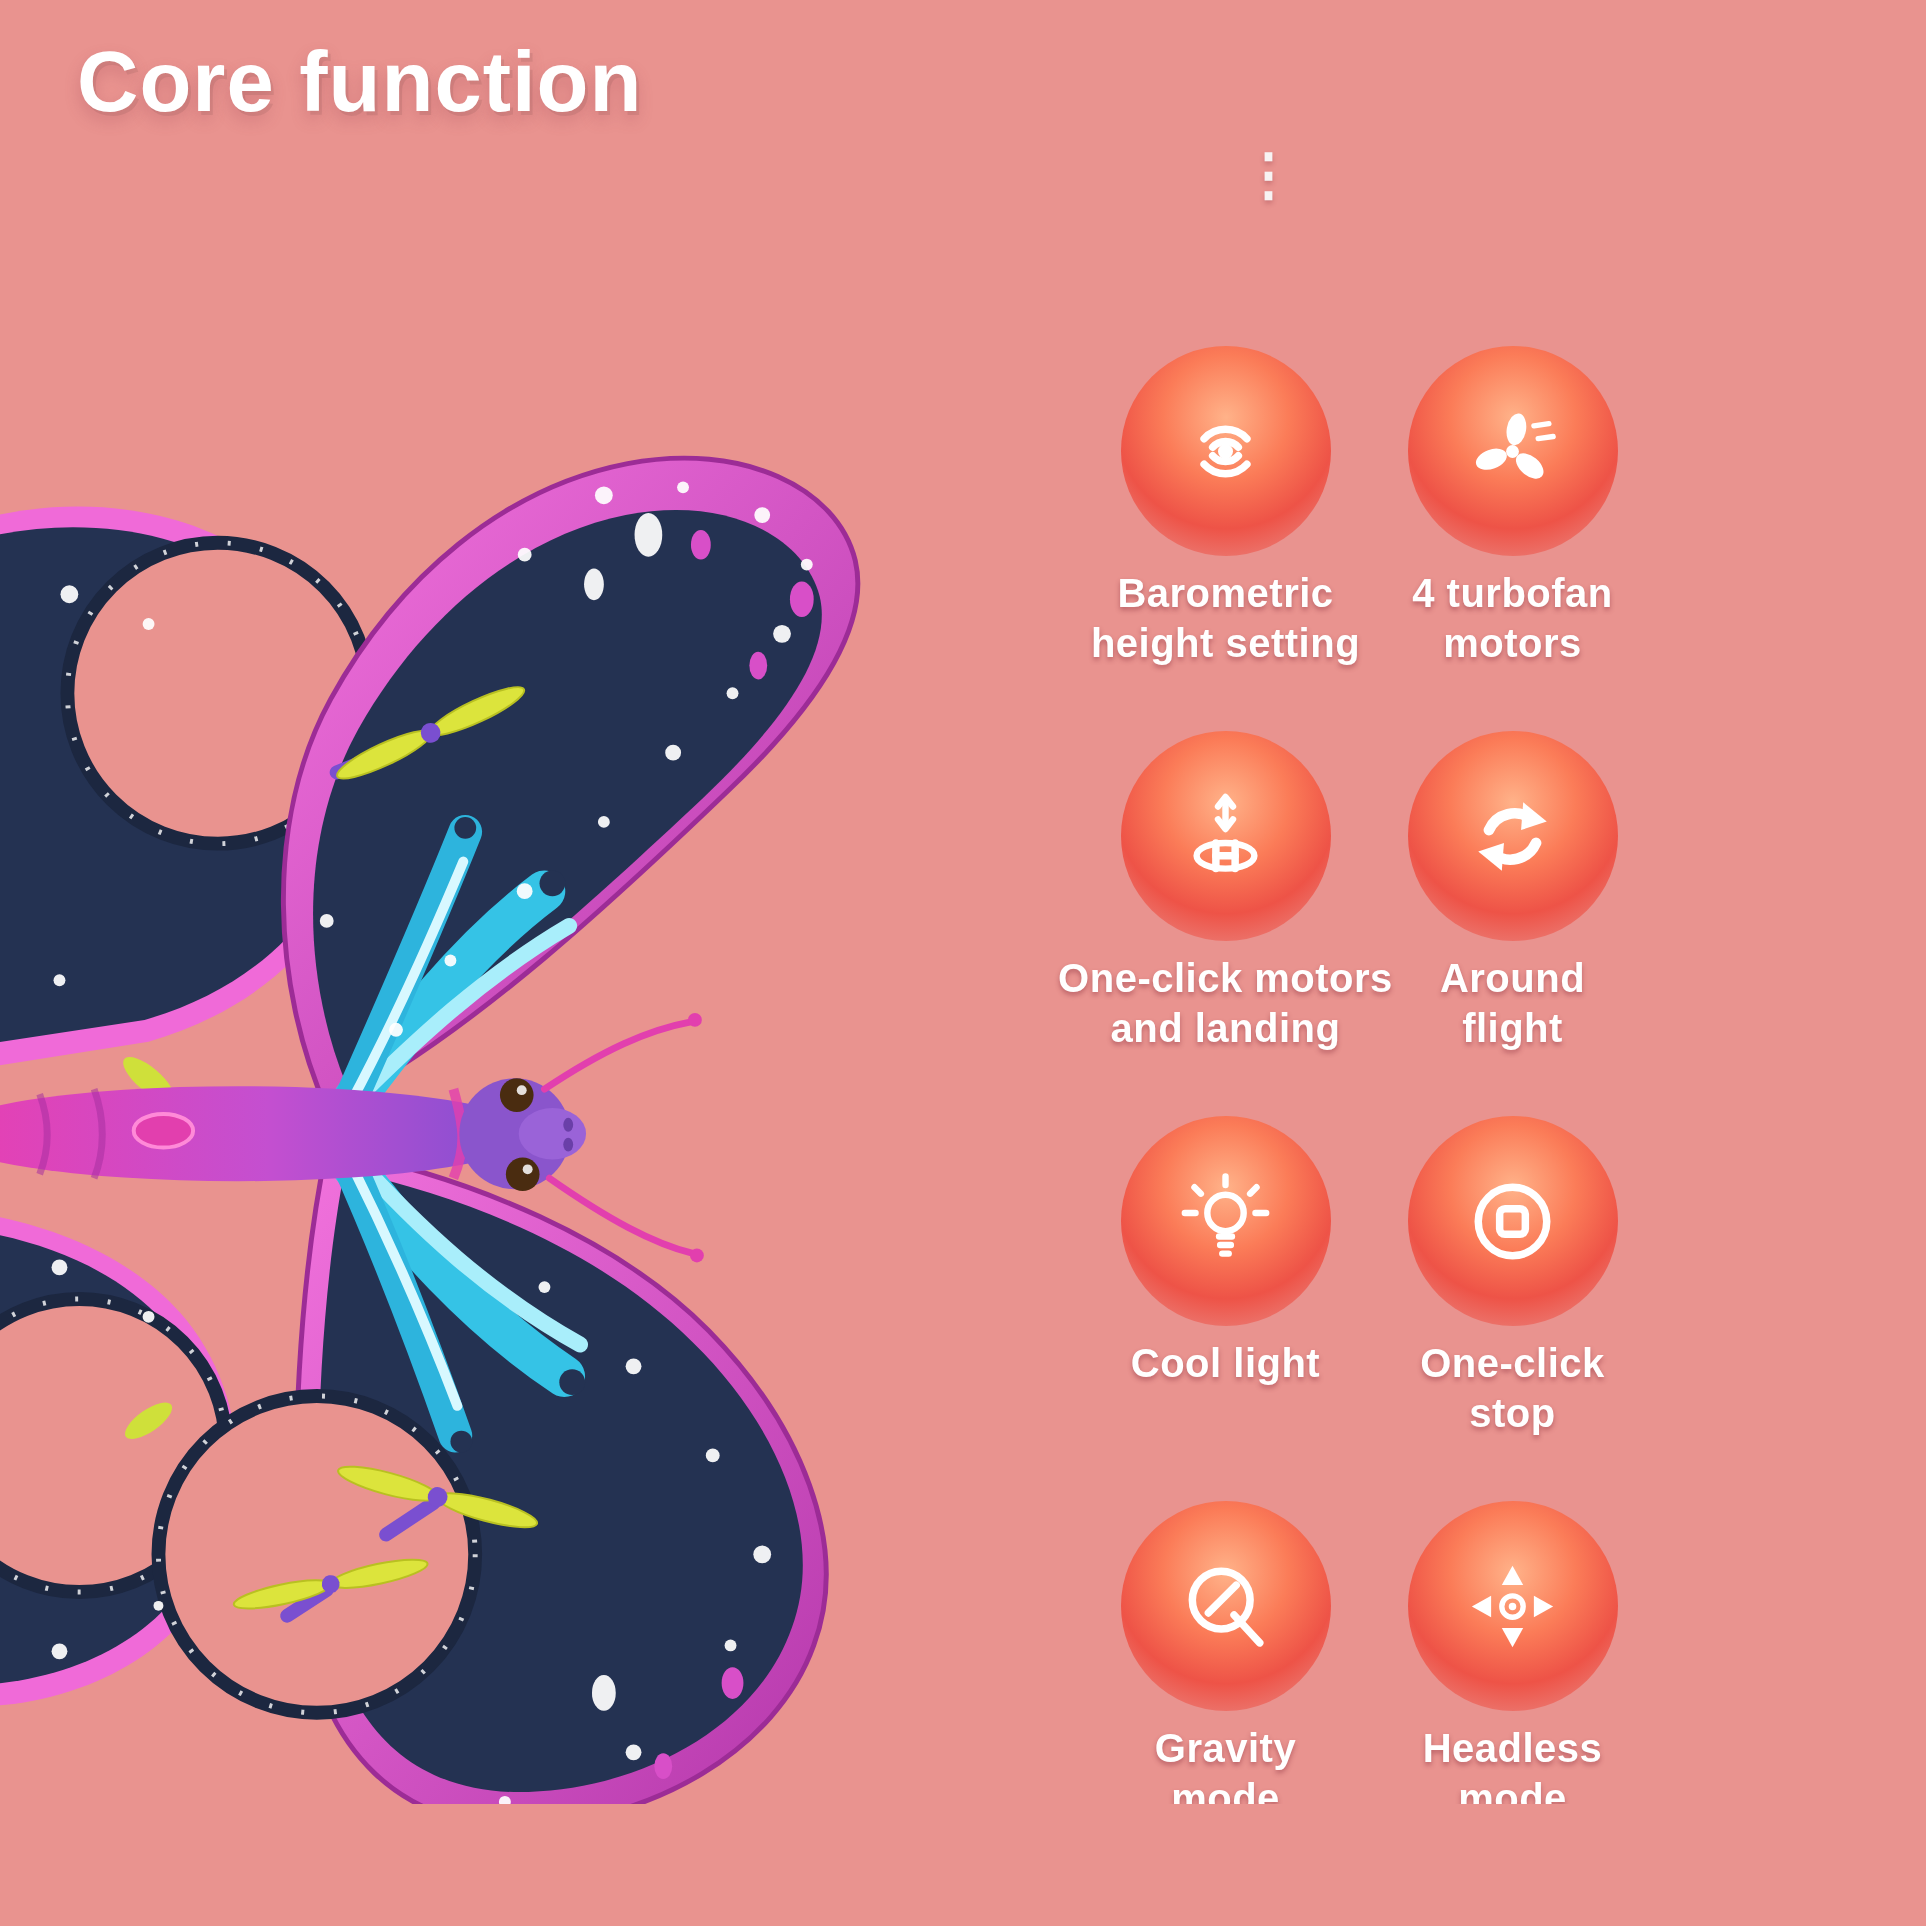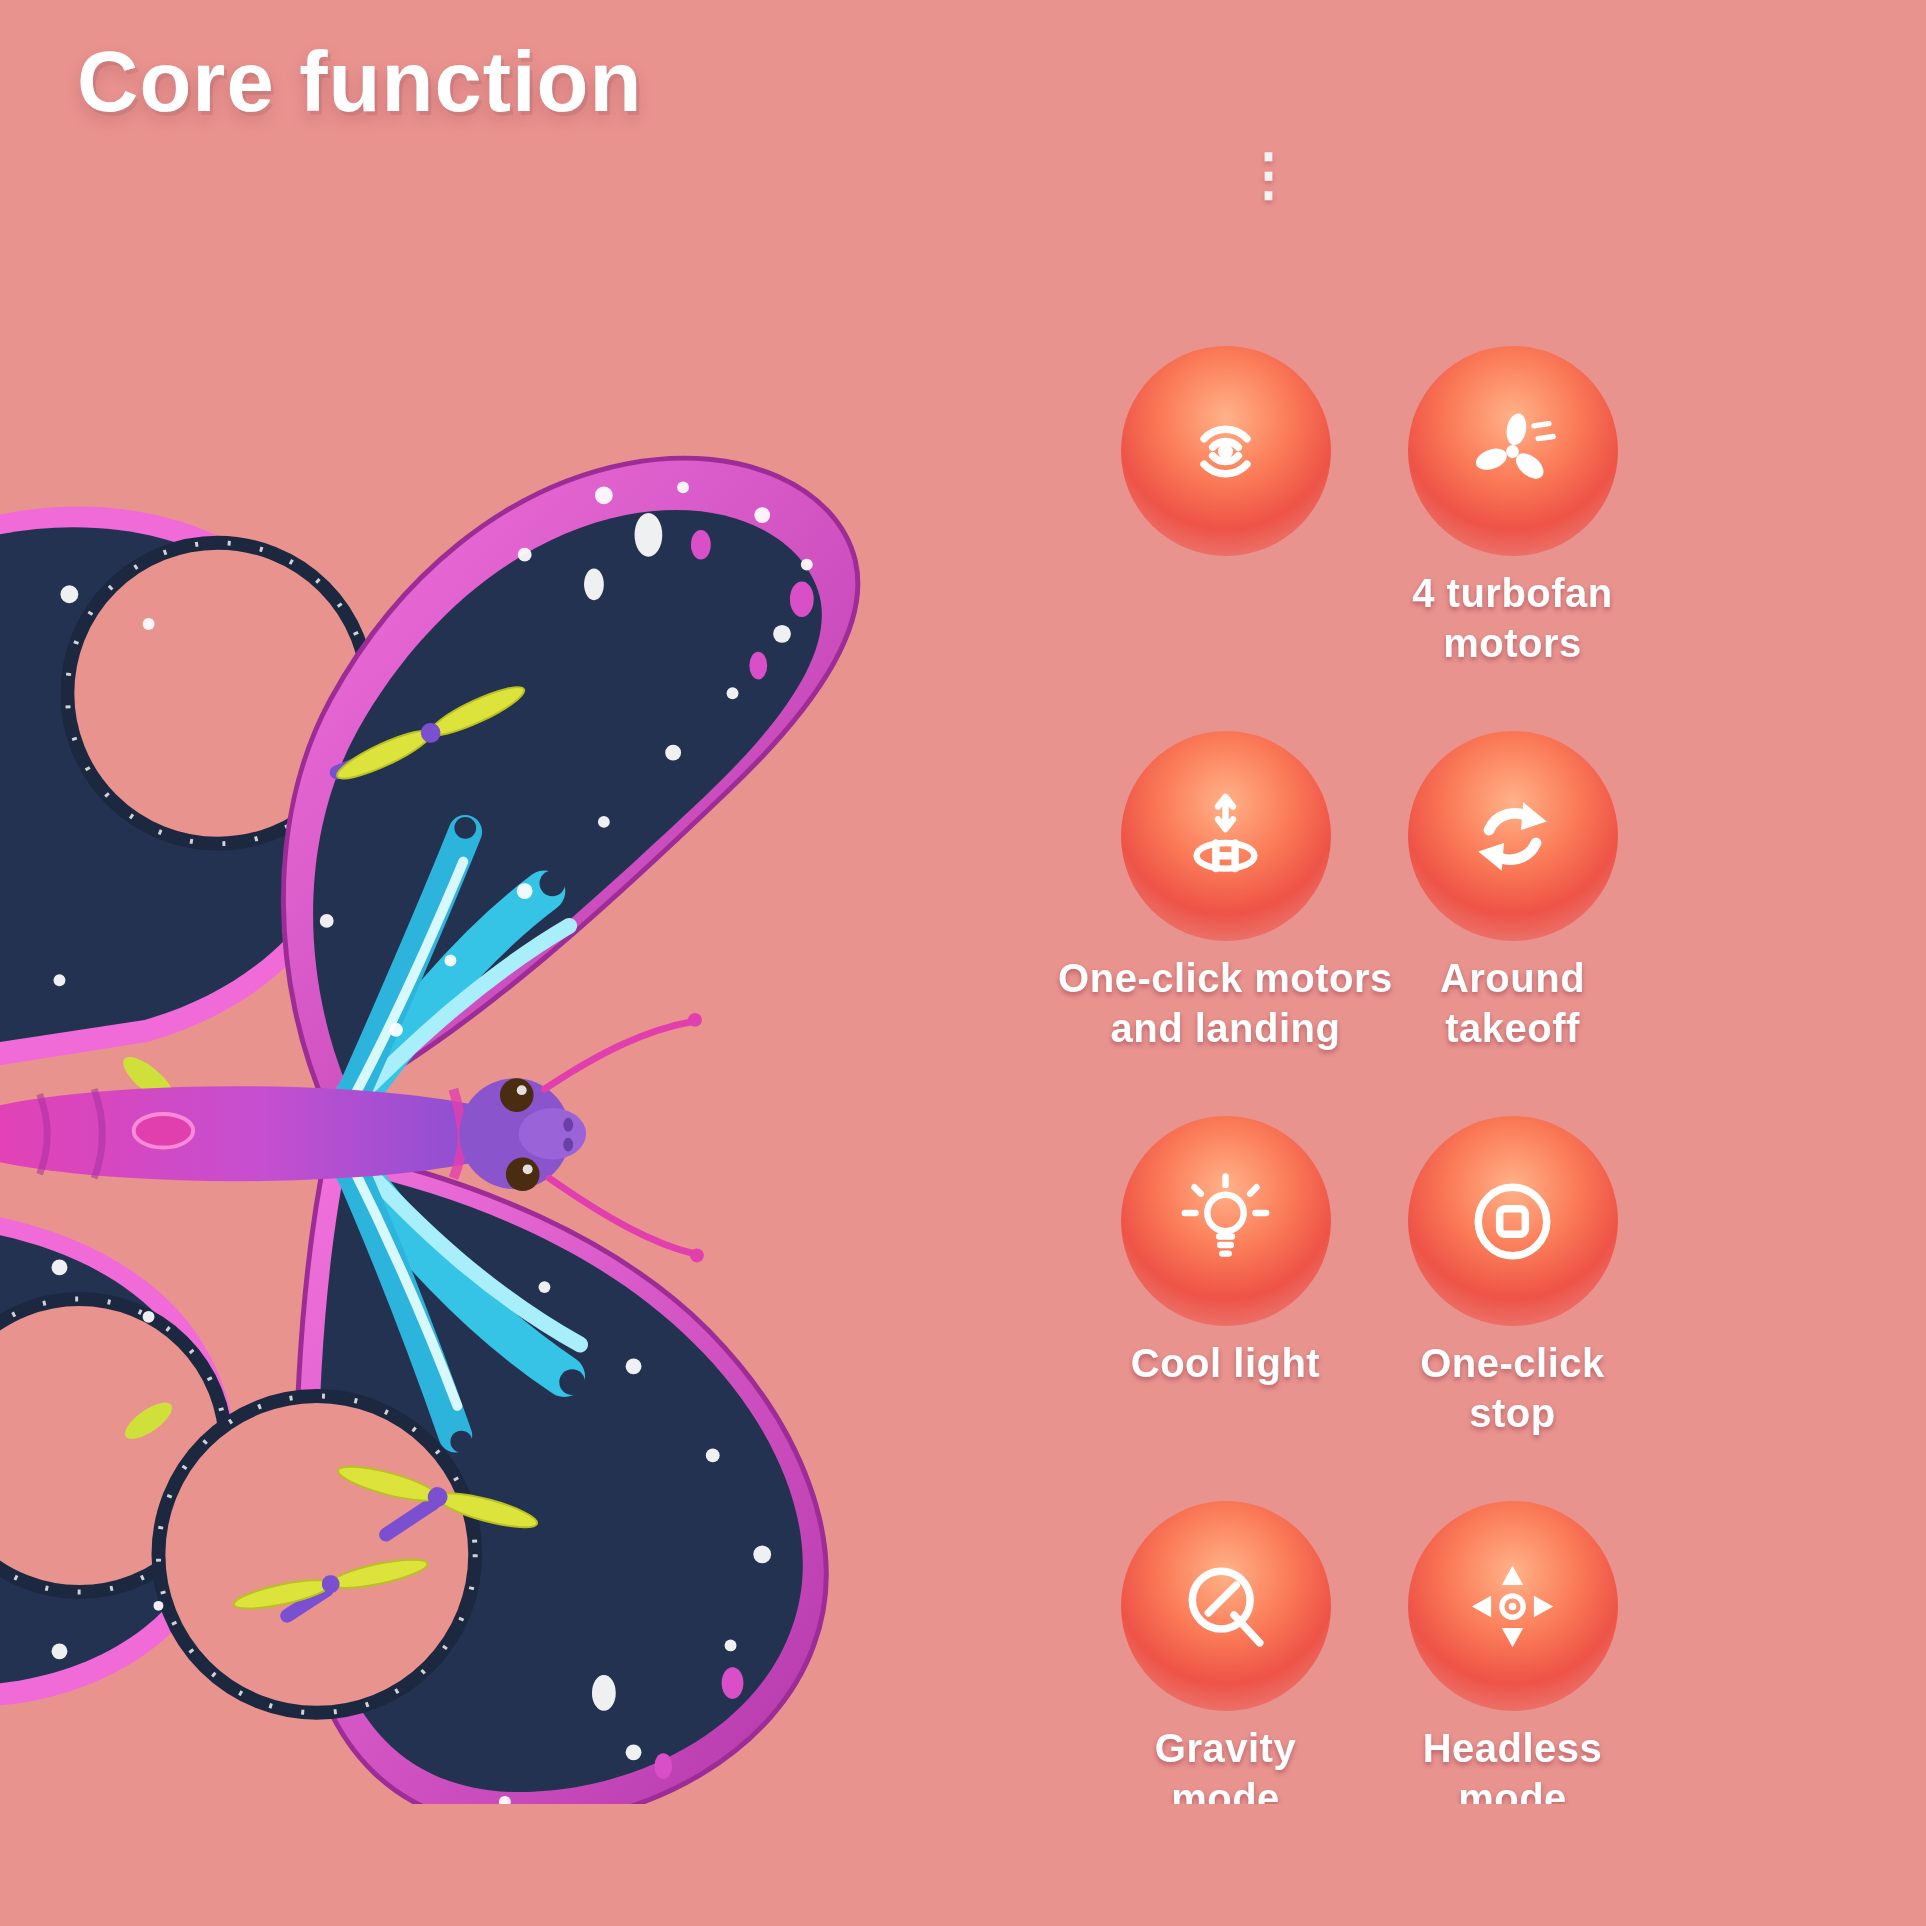--- a/index.html
+++ b/index.html
@@ -205,20 +205,22 @@
         <svg class="fi" viewBox="0 0 100 100">
           <circle cx="50" cy="50" r="7" fill="#fff"></circle>
           <g stroke="#fff" stroke-width="7" fill="none" stroke-linecap="round">
             <path d="M30 38 A27 27 0 0 1 70 38"></path>
               <path d="M38 46 A16 16 0 0 1 62 46"></path>
             <path d="M30 62 A27 27 0 0 0 70 62"></path>
               <path d="M38 54 A16 16 0 0 0 62 54"></path>
           </g>
         </svg>
       </div>
+      <div class="flabel">Barometric
+height setting</div>
     </div>
 
     <div class="cell">
       <div class="bubble">
         <svg class="fi" viewBox="0 0 100 100">
           <g fill="#fff">
             <ellipse cx="50" cy="29" rx="9" ry="15" transform="rotate(10 50 50)"></ellipse>
             <ellipse cx="50" cy="29" rx="9" ry="15" transform="rotate(130 50 50)"></ellipse>
             <ellipse cx="50" cy="29" rx="9" ry="15" transform="rotate(250 50 50)"></ellipse>
             <circle cx="50" cy="50" r="6"></circle>
@@ -256,21 +258,21 @@
     <div class="cell">
       <div class="bubble">
         <svg class="fi" viewBox="0 0 100 100">
           <path d="M28 44 A26 26 0 0 1 68 34" stroke="#fff" stroke-width="10" fill="none" stroke-linecap="round"></path>
           <polygon points="60,18 82,36 58,44" fill="#fff"></polygon>
           <path d="M72 56 A26 26 0 0 1 32 66" stroke="#fff" stroke-width="10" fill="none" stroke-linecap="round"></path>
           <polygon points="40,82 18,64 42,56" fill="#fff"></polygon>
         </svg>
       </div>
       <div class="flabel">Around
-takeoff</div>
+flight</div>
     </div>
 
     <div class="cell">
       <div class="bubble">
         <svg class="fi" viewBox="0 0 100 100">
           <g stroke="#fff" stroke-width="6" fill="none" stroke-linecap="round">
             <circle cx="50" cy="42" r="17"></circle>
             <path d="M44 64 H56"></path>
               <path d="M45 72 H55"></path>
               <path d="M47 80 H53"></path>

